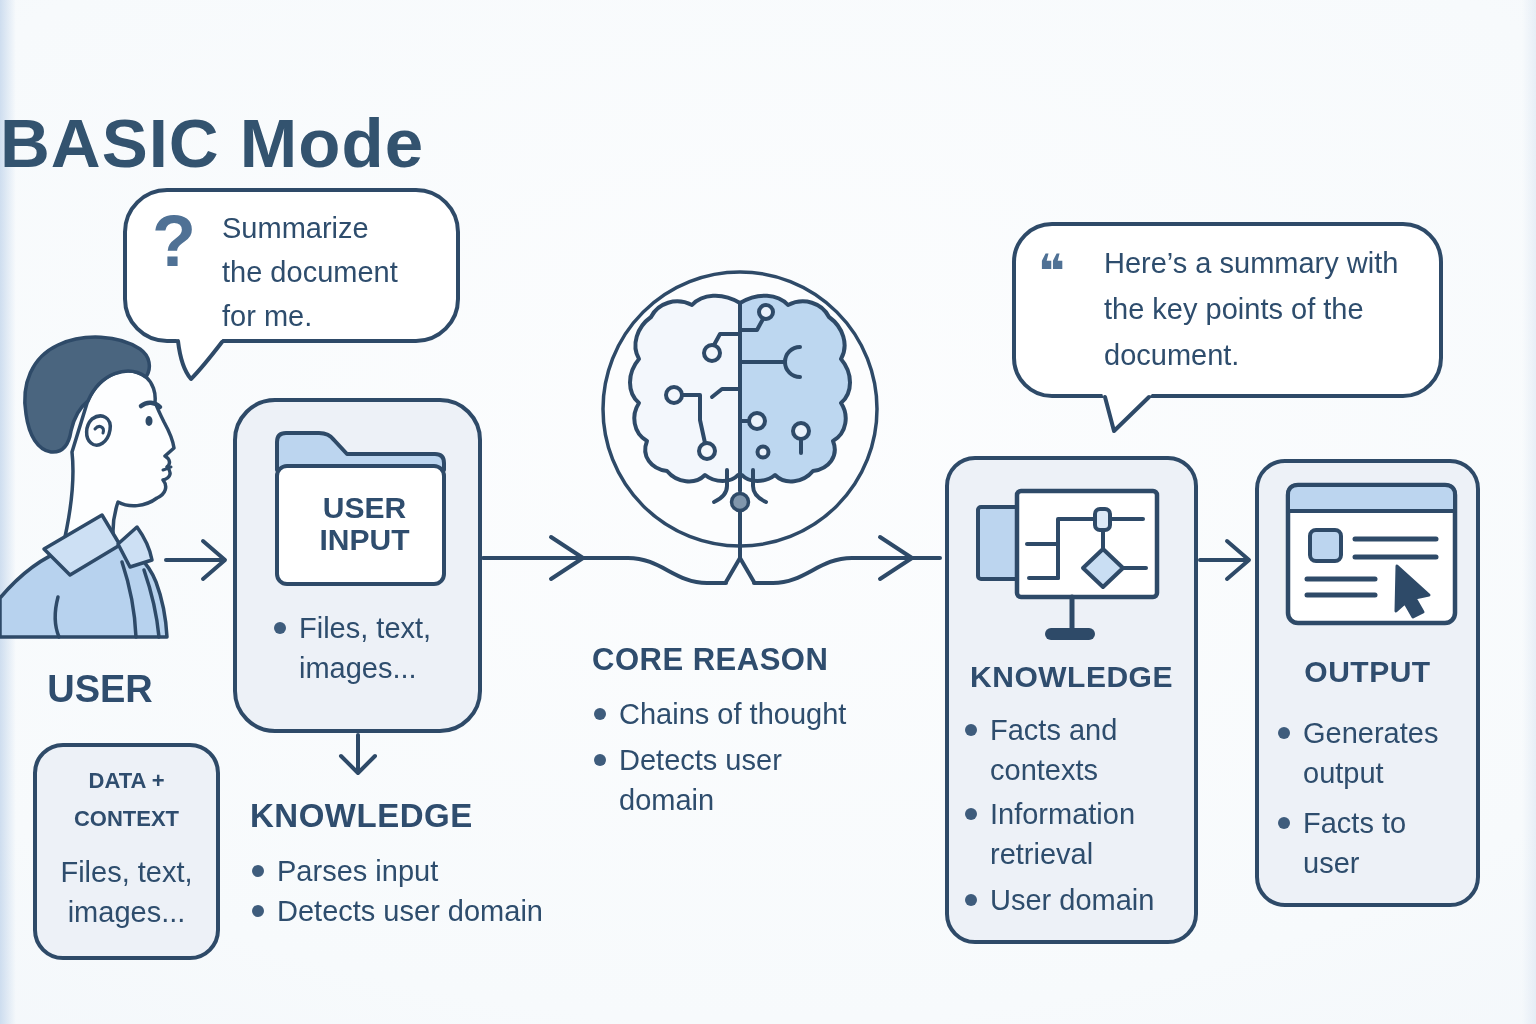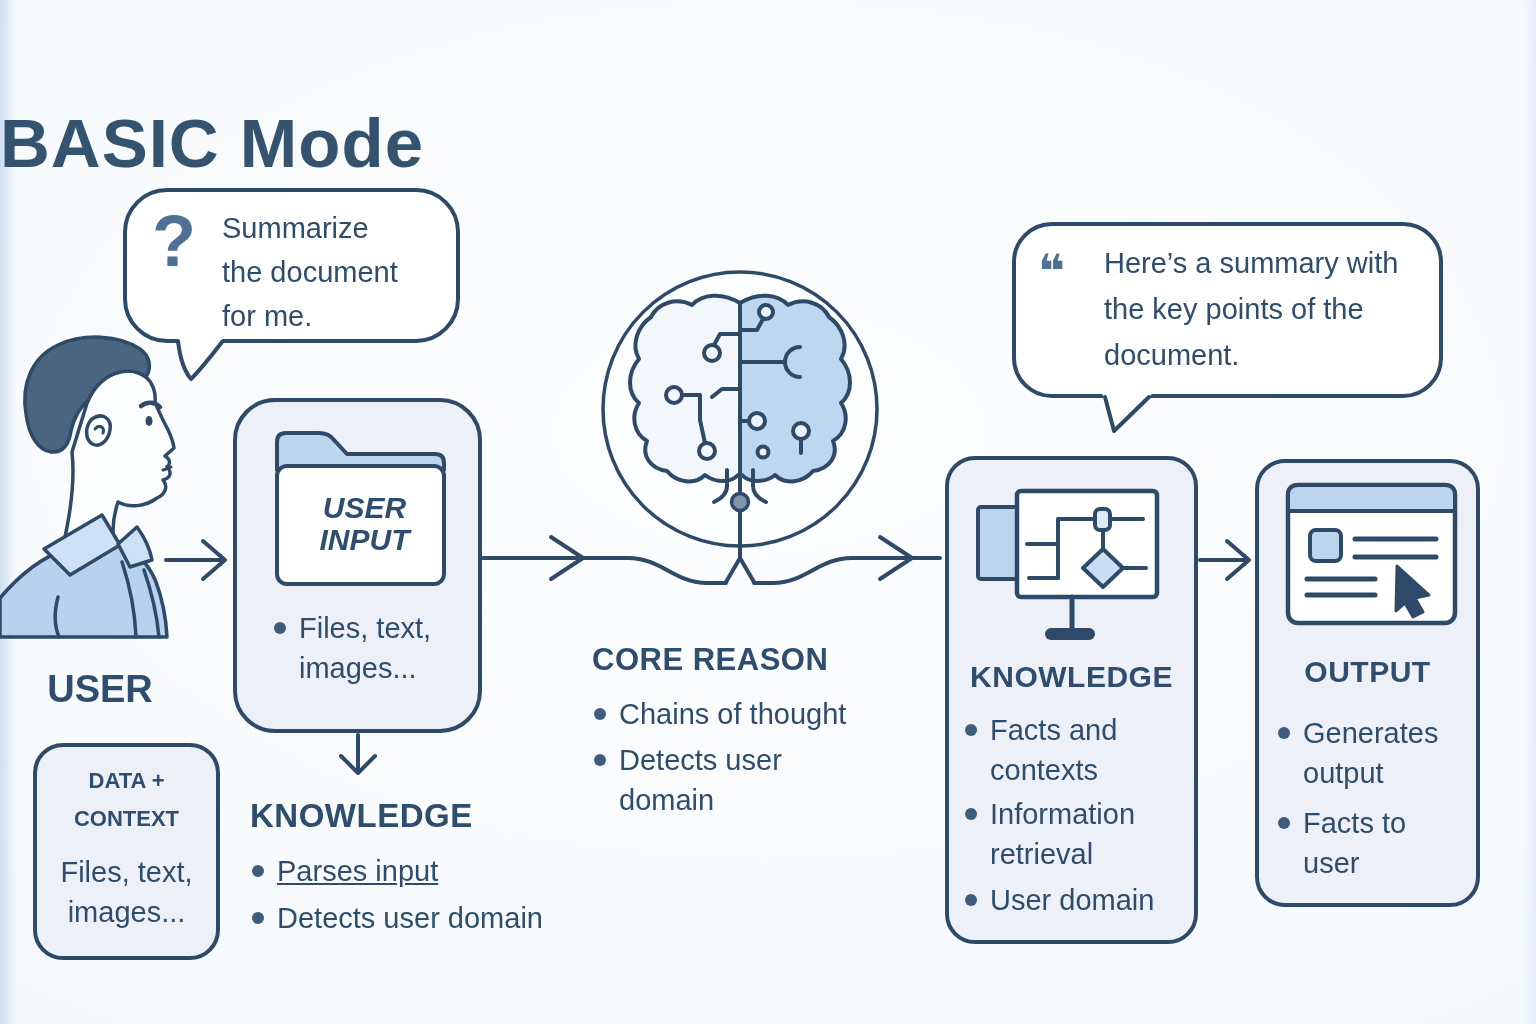--- a/index.html
+++ b/index.html
@@ -175,29 +175,29 @@
     <div class="t bubble-text" style="left:222px;top:206px;width:185px;">Summarize the document for me.</div>
 
     <div class="t bubble-icon" style="left:1038px;top:244px;font-size:46px;">❝</div>
     <div class="t bubble-text" style="left:1104px;top:240px;width:300px;line-height:46px;">Here’s a summary with the key points of the document.</div>
 
     <div class="t" style="left:42px;top:668px;width:116px;text-align:center;font-size:38px;font-weight:700;color:#2f4d6e;">USER</div>
 
     <div class="t center" style="left:45px;top:762px;width:163px;font-size:22px;font-weight:700;line-height:38px;color:#2f4d6e;">DATA + CONTEXT</div>
     <div class="t center" style="left:45px;top:852px;width:163px;font-size:29px;line-height:40px;">Files, text, images...</div>
 
-    <div class="t center" style="left:279px;top:492px;width:171px;font-size:30px;font-weight:700;line-height:32px;color:#2f4d6e;font-style:italic;">USER INPUT</div>
+    <div class="t center" style="left:279px;top:492px;width:171px;font-size:30px;font-weight:700;line-height:32px;color:#2f4d6e;">USER INPUT</div>
     <ul class="t blist" style="left:272px;top:608px;width:184px;">
       <li>Files, text, images...</li>
     </ul>
 
     <div class="t" style="left:250px;top:797px;width:350px;">
       <h3 class="caps-heading" style="font-size:33px;">KNOWLEDGE</h3>
       <ul class="blist" style="margin-top:16px;width:340px;">
-        <li style="margin-bottom:7px;text-decoration:underline;">Parses input</li>
+        <li style="margin-bottom:0;">Parses input</li>
         <li>Detects user domain</li>
       </ul>
     </div>
 
     <div class="t" style="left:592px;top:642px;width:310px;">
       <h3 class="caps-heading">CORE REASON</h3>
       <ul class="blist" style="margin-top:16px;width:262px;">
         <li>Chains of thought</li>
         <li>Detects user domain</li>
       </ul>

